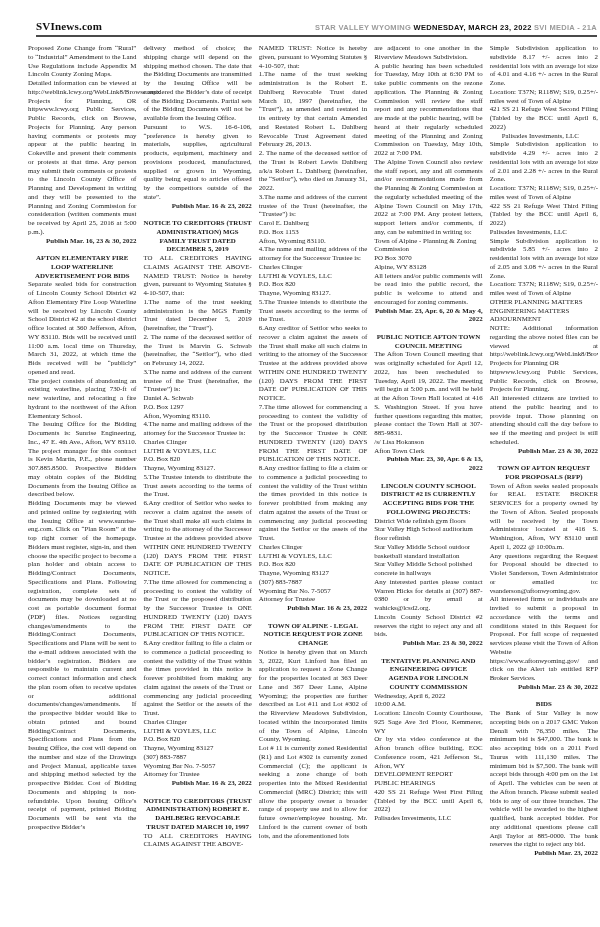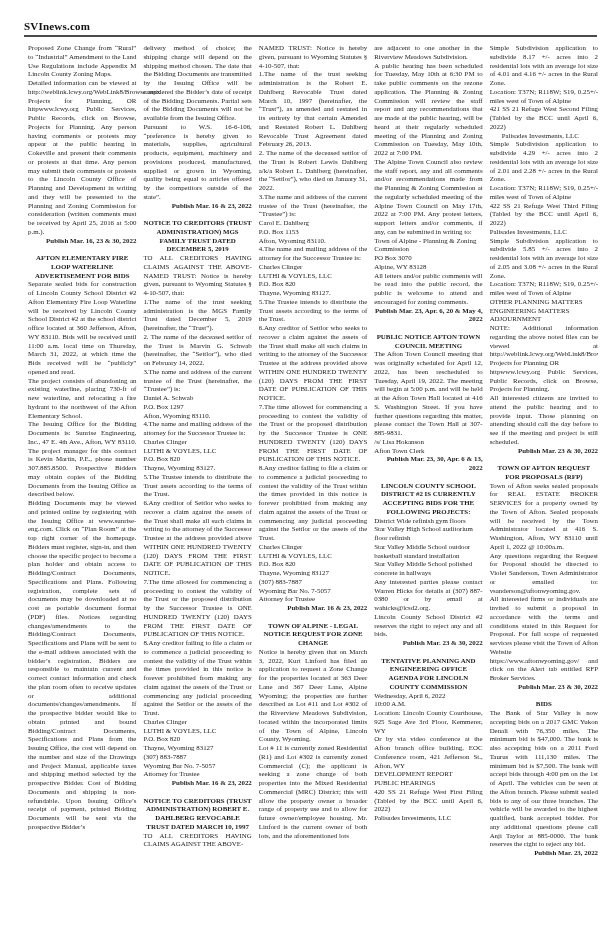--- a/index.html
+++ b/index.html
@@ -1,18 +1,18 @@
 <!DOCTYPE html>
 <html><head>
 <meta charset="utf-8">
 <style>
   html,body{margin:0;padding:0;background:#e8e8e8;}
   .page{position:relative;width:600px;height:927px;background:#ffffff;overflow:hidden;
         font-family:"Liberation Serif",serif;color:#1d1d1d;}
-  .header-row{position:absolute;top:20px;left:24px;right:3px;display:flex;
+  .header-row{position:absolute;top:20px;left:36px;right:3px;display:flex;
         justify-content:space-between;align-items:flex-end;
         border-bottom:2px solid #4a4a4a;padding-bottom:3px;}
   .site{font-family:"Liberation Serif",serif;font-weight:bold;font-size:11px;
         letter-spacing:0.2px;color:#111;}
   .pubinfo{font-family:"Liberation Sans",sans-serif;font-size:7.5px;font-weight:bold;
         color:#9b9b9b;letter-spacing:0.3px;text-transform:uppercase;white-space:nowrap;}
   .pubinfo .date{color:#111;}
   .columns{position:absolute;top:44px;left:28px;width:570px;height:868px;
         display:flex;gap:7px;overflow:hidden;}
   .col{flex:1 1 0;min-width:0;font-size:6.9px;line-height:8.75px;
@@ -22,20 +22,21 @@
   .pub{font-weight:bold;text-align:right;}
   .lns div{margin:0;}
   .lns.ind div{padding-left:12px;}
 </style>
 </head>
 <body>
 
 <div class="page">
   <div class="header-row">
     <span class="site">SVInews.com</span>
+    <span class="pubinfo"><span>STAR VALLEY WYOMING </span><span class="date">WEDNESDAY, MARCH 23, 2022</span><span> SVI MEDIA - 21A</span></span>
   </div>
   <div class="columns">
       <div class="col">
         <p class="just">Proposed Zone Change from “Rural” to “Industrial” Amendment to the Land Use Regulations include Appendix M Lincoln County Zoning Maps.</p>
         <p class="just">Detailed information can be viewed at http://weblink.lcwy.org/WebLink8/Browse.aspx Projects for Planning, OR httpwww.lcwy.org Public Services, Public Records, click on Browse, Projects for Planning. Any person having comments or protests may appear at the public hearing in Cokeville and present their comments or protests at that time. Any person may submit their comments or protests to the Lincoln County Office of Planning and Development in writing and they will be presented to the Planning and Zoning Commission for consideration (written comments must be received by April 25, 2016 at 5:00 p.m.).</p>
         <div class="pub">Publish Mar. 16, 23 &amp; 30, 2022</div>
         <div class="nh">AFTON ELEMENTARY FIRE LOOP WATERLINE ADVERTISEMENT FOR BIDS</div>
         <p class="just">Separate sealed bids for construction of Lincoln County School District #2 Afton Elementary Fire Loop Waterline will be received by Lincoln County School District #2 at the school district office located at 360 Jefferson, Afton, WY 83110. Bids will be received until 11:00 a.m. local time on Thursday, March 31, 2022, at which time the Bids received will be “publicly” opened and read.</p>
         <p class="just">The project consists of abandoning an existing waterline, placing 730-ft of new waterline, and relocating a fire hydrant to the northwest of the Afton Elementary School.</p>
         <p class="just">The Issuing Office for the Bidding Documents is: Sunrise Engineering, Inc., 47 E. 4th Ave., Afton, WY 83110. The project manager for this contract is Kevin Martin, P.E., phone number 307.885.8500. Prospective Bidders may obtain copies of the Bidding Documents from the Issuing Office as described below.</p>

